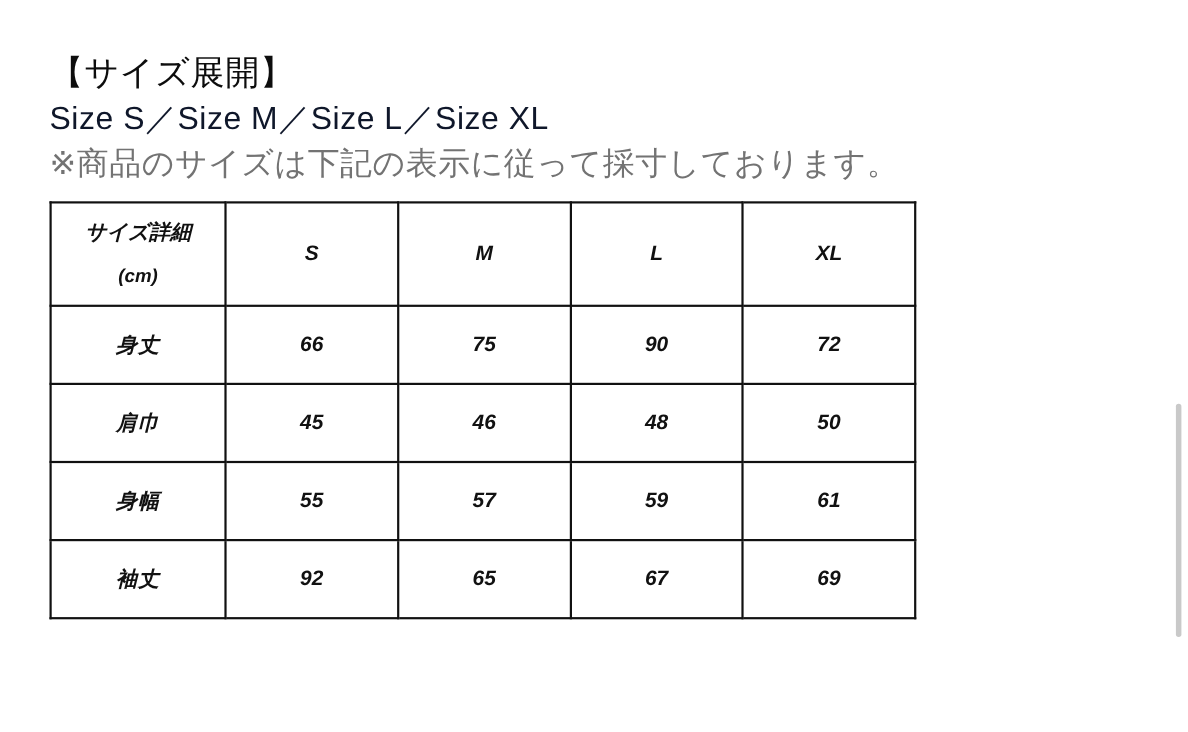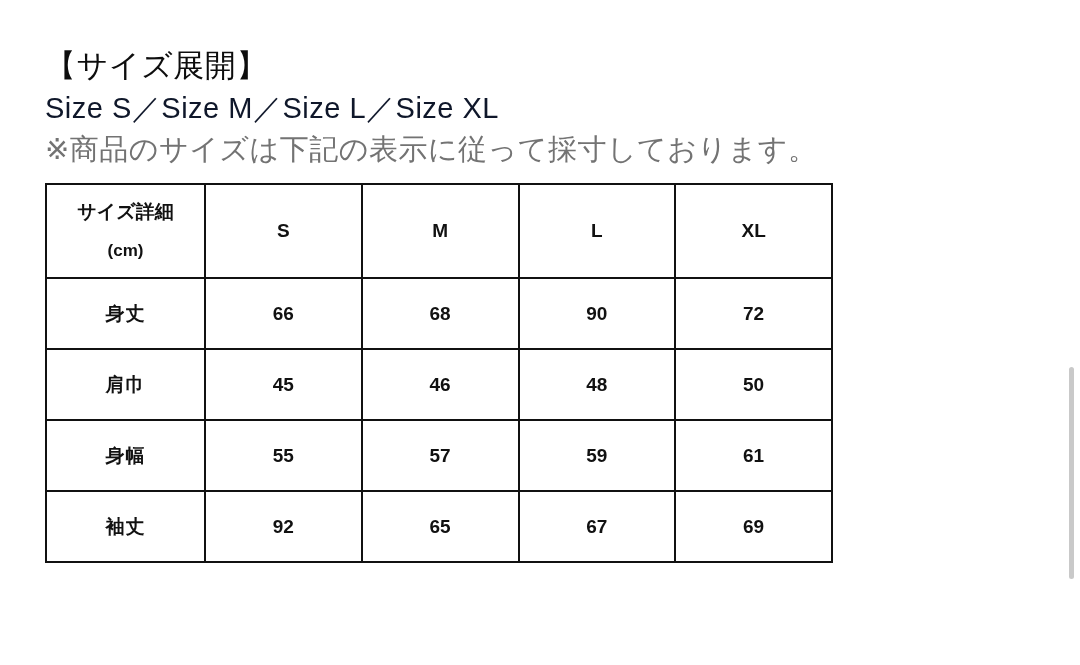--- a/index.html
+++ b/index.html
@@ -57,20 +57,21 @@
     font-weight: 400;
     letter-spacing: 0.5px;
     color: #737373;
     white-space: nowrap;
     margin-top: 2px;
   }
 
   .table-wrap {
     margin-top: 14px;
     width: 788px;
+    font-style: italic;
   }
 
   table.size-table {
     border-collapse: collapse;
     table-layout: fixed;
     width: 788px;
     background: #ffffff;
   }
 
   table.size-table td {
@@ -143,21 +144,21 @@
             </td>
             <td class="val">S</td>
             <td class="val">M</td>
             <td class="val">L</td>
             <td class="val">XL</td>
           </tr>
 
           <tr>
             <td class="row-label">身丈</td>
             <td class="val">66</td>
-            <td class="val">68</td>
+            <td class="val">75</td>
             <td class="val">90</td>
             <td class="val">72</td>
           </tr>
 
           <tr>
             <td class="row-label">肩巾</td>
             <td class="val">45</td>
             <td class="val">46</td>
             <td class="val">48</td>
             <td class="val">50</td>

